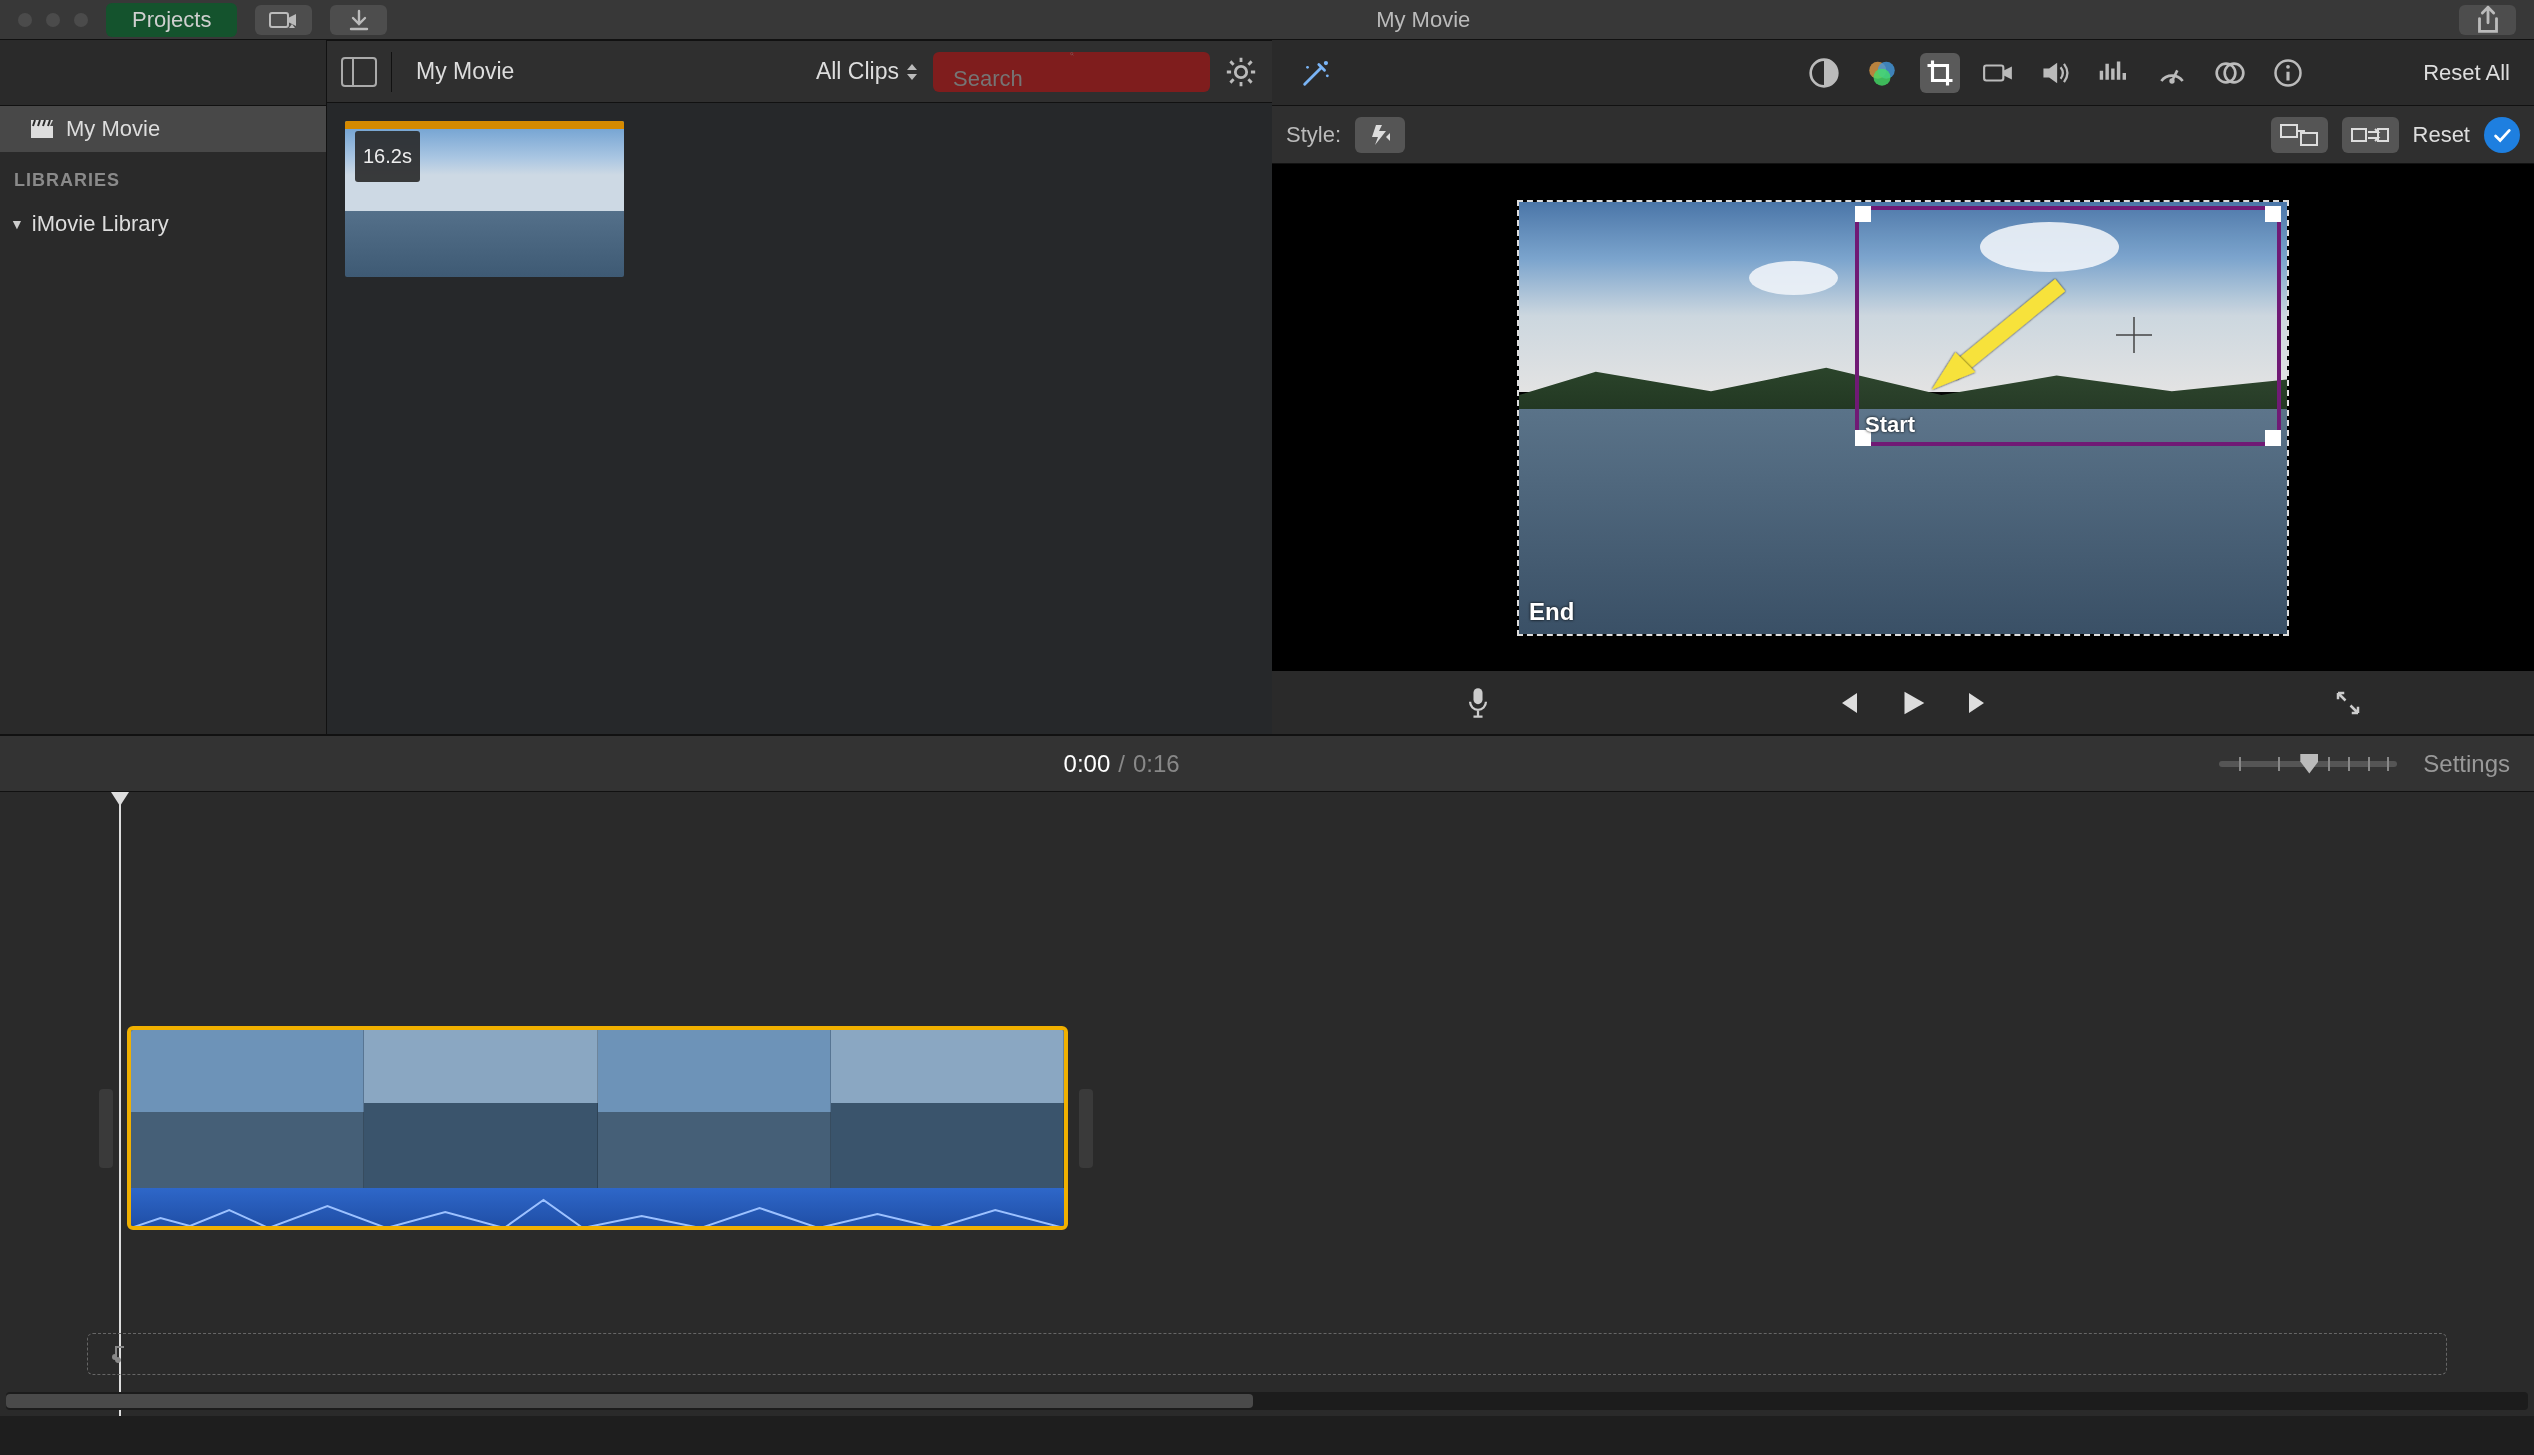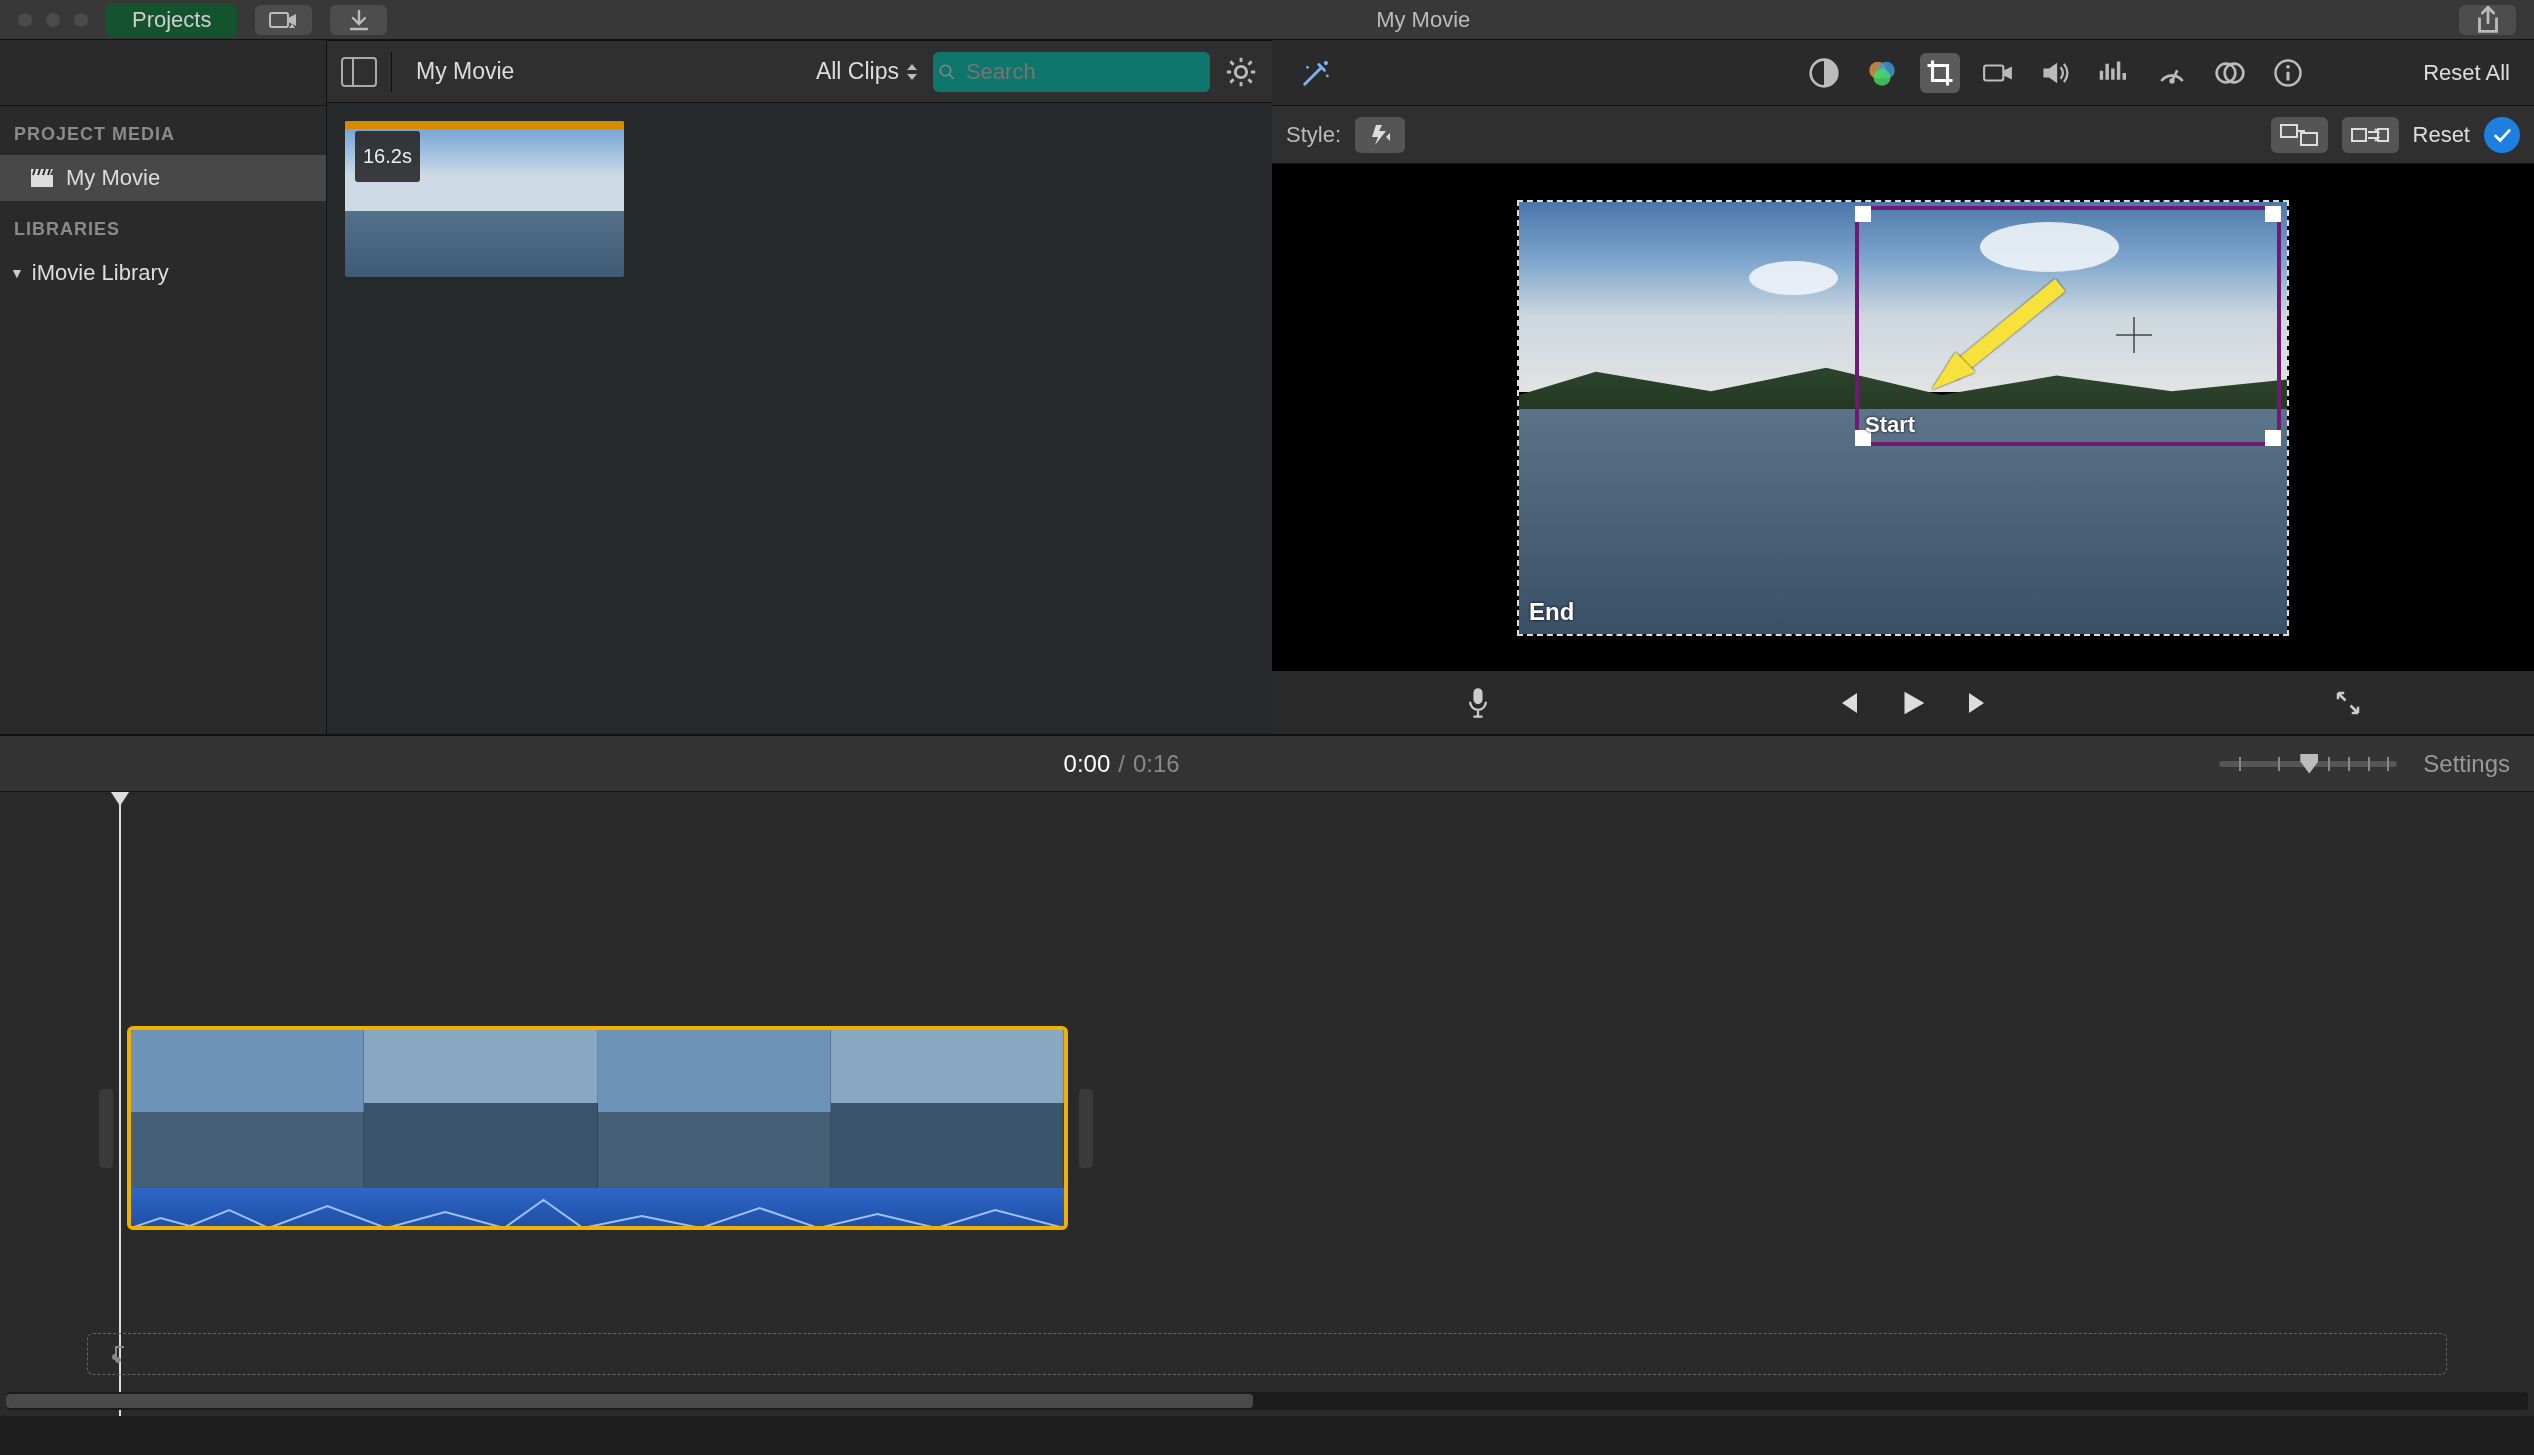--- a/index.html
+++ b/index.html
@@ -24,21 +24,21 @@
   .middle-col { width: 945px; background:#26282a; display:flex; flex-direction:column; }
   .tabs { display:flex; gap:0; padding:10px 228px 10px 228px; height:65px; align-items:center; }
   .tab { padding:8px 24px; font-size:23px; color:#bbb; cursor:pointer; border-radius:6px; }
   .tab.active { background:#5c5c5c; color:#eee; }
   .browser-toolbar { display:flex; align-items:center; gap:14px; padding:0 14px; height:63px; border-top:1px solid #111; border-bottom:1px solid #111; background:#2f2f2f;}
   .toggle-icon { width:36px; height:30px; border:2px solid #aaa; border-radius:4px; position:relative; }
   .toggle-icon::after { content:""; position:absolute; left:9px; top:0; bottom:0; width:2px; background:#aaa; }
   .project-label { font-size:23px; color:#ddd; margin-left:10px; }
   .browser-toolbar .spacer { flex:1; }
   .clips-dd { font-size:23px; color:#ddd; display:flex; align-items:center; gap:6px; }
-  .search { background:#0f766e; border-radius:6px; height:40px; width:277px; display:flex; align-items:center; padding:0 5px; gap:10px; }
+  .search { background:#7f1d1d; border-radius:6px; height:40px; width:277px; display:flex; align-items:center; padding:0 20px; gap:10px;flex-direction:column; }
   .search input { background:transparent; border:none; outline:none; color:#ddd; font-size:22px; width:100%; }
   .gear { width:34px; height:34px; }
   .clips-area { flex:1; padding:18px; }
   .clip-thumb { width:279px; height:156px; border-radius:2px; position:relative; overflow:hidden; }
   .clip-thumb .topbar { position:absolute; top:0; left:0; right:0; height:8px; background:#d58a00; }
   .clip-thumb .badge { position:absolute; top:10px; left:10px; background:rgba(40,40,40,0.9); color:#eee; font-size:20px; padding:14px 8px; border-radius:3px; }
   .thumb-img { width:100%; height:100%; }
   .sky { background:linear-gradient(#6a9dcf 0%, #a8c5e2 40%, #cdd9e4 60%); height:58%; }
   .water { background:linear-gradient(#54708a,#3e5a74); height:42%; position:relative; }
 
@@ -141,21 +141,20 @@
   </div>
 </div>
 
 <div class="upper">
 
   <div class="left-col">
     <div style="border-bottom:1px solid #111;">
 
       <div style="height:65px;"></div>
     </div>
-    <div class="section-hdr">PROJECT MEDIA</div>
     <div class="tree-item selected">
       <span>
         <svg width="24" height="20" viewBox="0 0 24 20">
             <rect x="1" y="7" width="22" height="12" fill="#ddd"></rect>
             <path d="M1 1 H23 L20 7 H1 Z" fill="#ddd"></path>
             <path d="M5 1 L3 7 M10 1 L8 7 M15 1 L13 7 M20 1 L18 7" stroke="#2a2a2a" stroke-width="2"></path>
           </svg>
       </span>
       <span>My Movie</span>
     </div>

